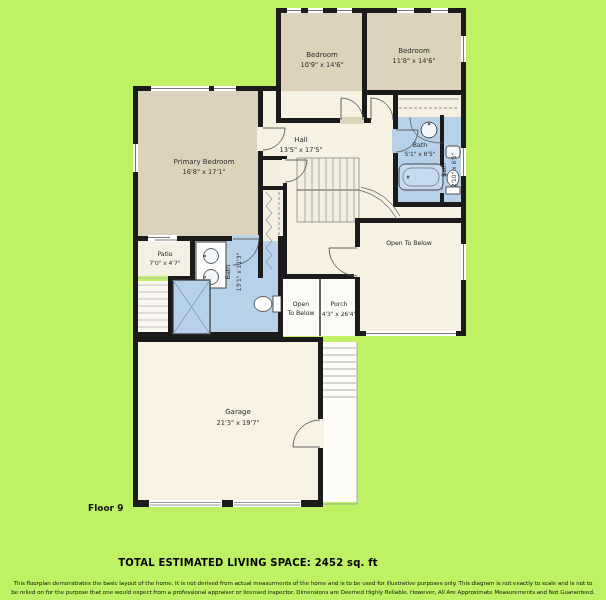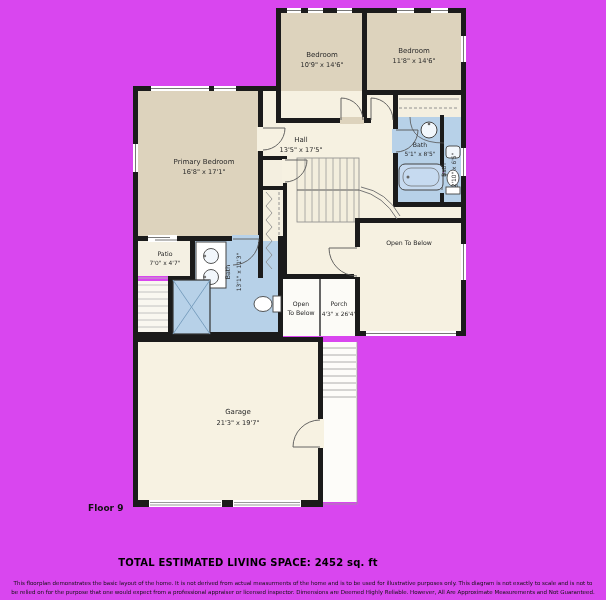--- a/index.html
+++ b/index.html
@@ -1,16 +1,16 @@
 <!DOCTYPE html>
 <html><head>
 <meta charset="utf-8">
 <style>
   html,body{margin:0;padding:0;background:#fff;}
-  #canvas{position:relative;width:606px;height:600px;background:#d946ef;overflow:hidden;
+  #canvas{position:relative;width:606px;height:600px;background:#bef264;overflow:hidden;
           font-family:"DejaVu Sans",sans-serif;}
   #plan{position:absolute;left:0;top:0;}
   svg text{font-family:"DejaVu Sans",sans-serif;fill:#2a2a2a;}
   .room-name{font-size:7px;}
   .room-dims{font-size:6.6px;}
   .room-name-sm{font-size:6.2px;}
   .room-dims-sm{font-size:5.9px;}
   .tan{fill:#ddd3bd;}
   .cream{fill:#f6f1e1;}
   .cream2{fill:#f4efe0;}

